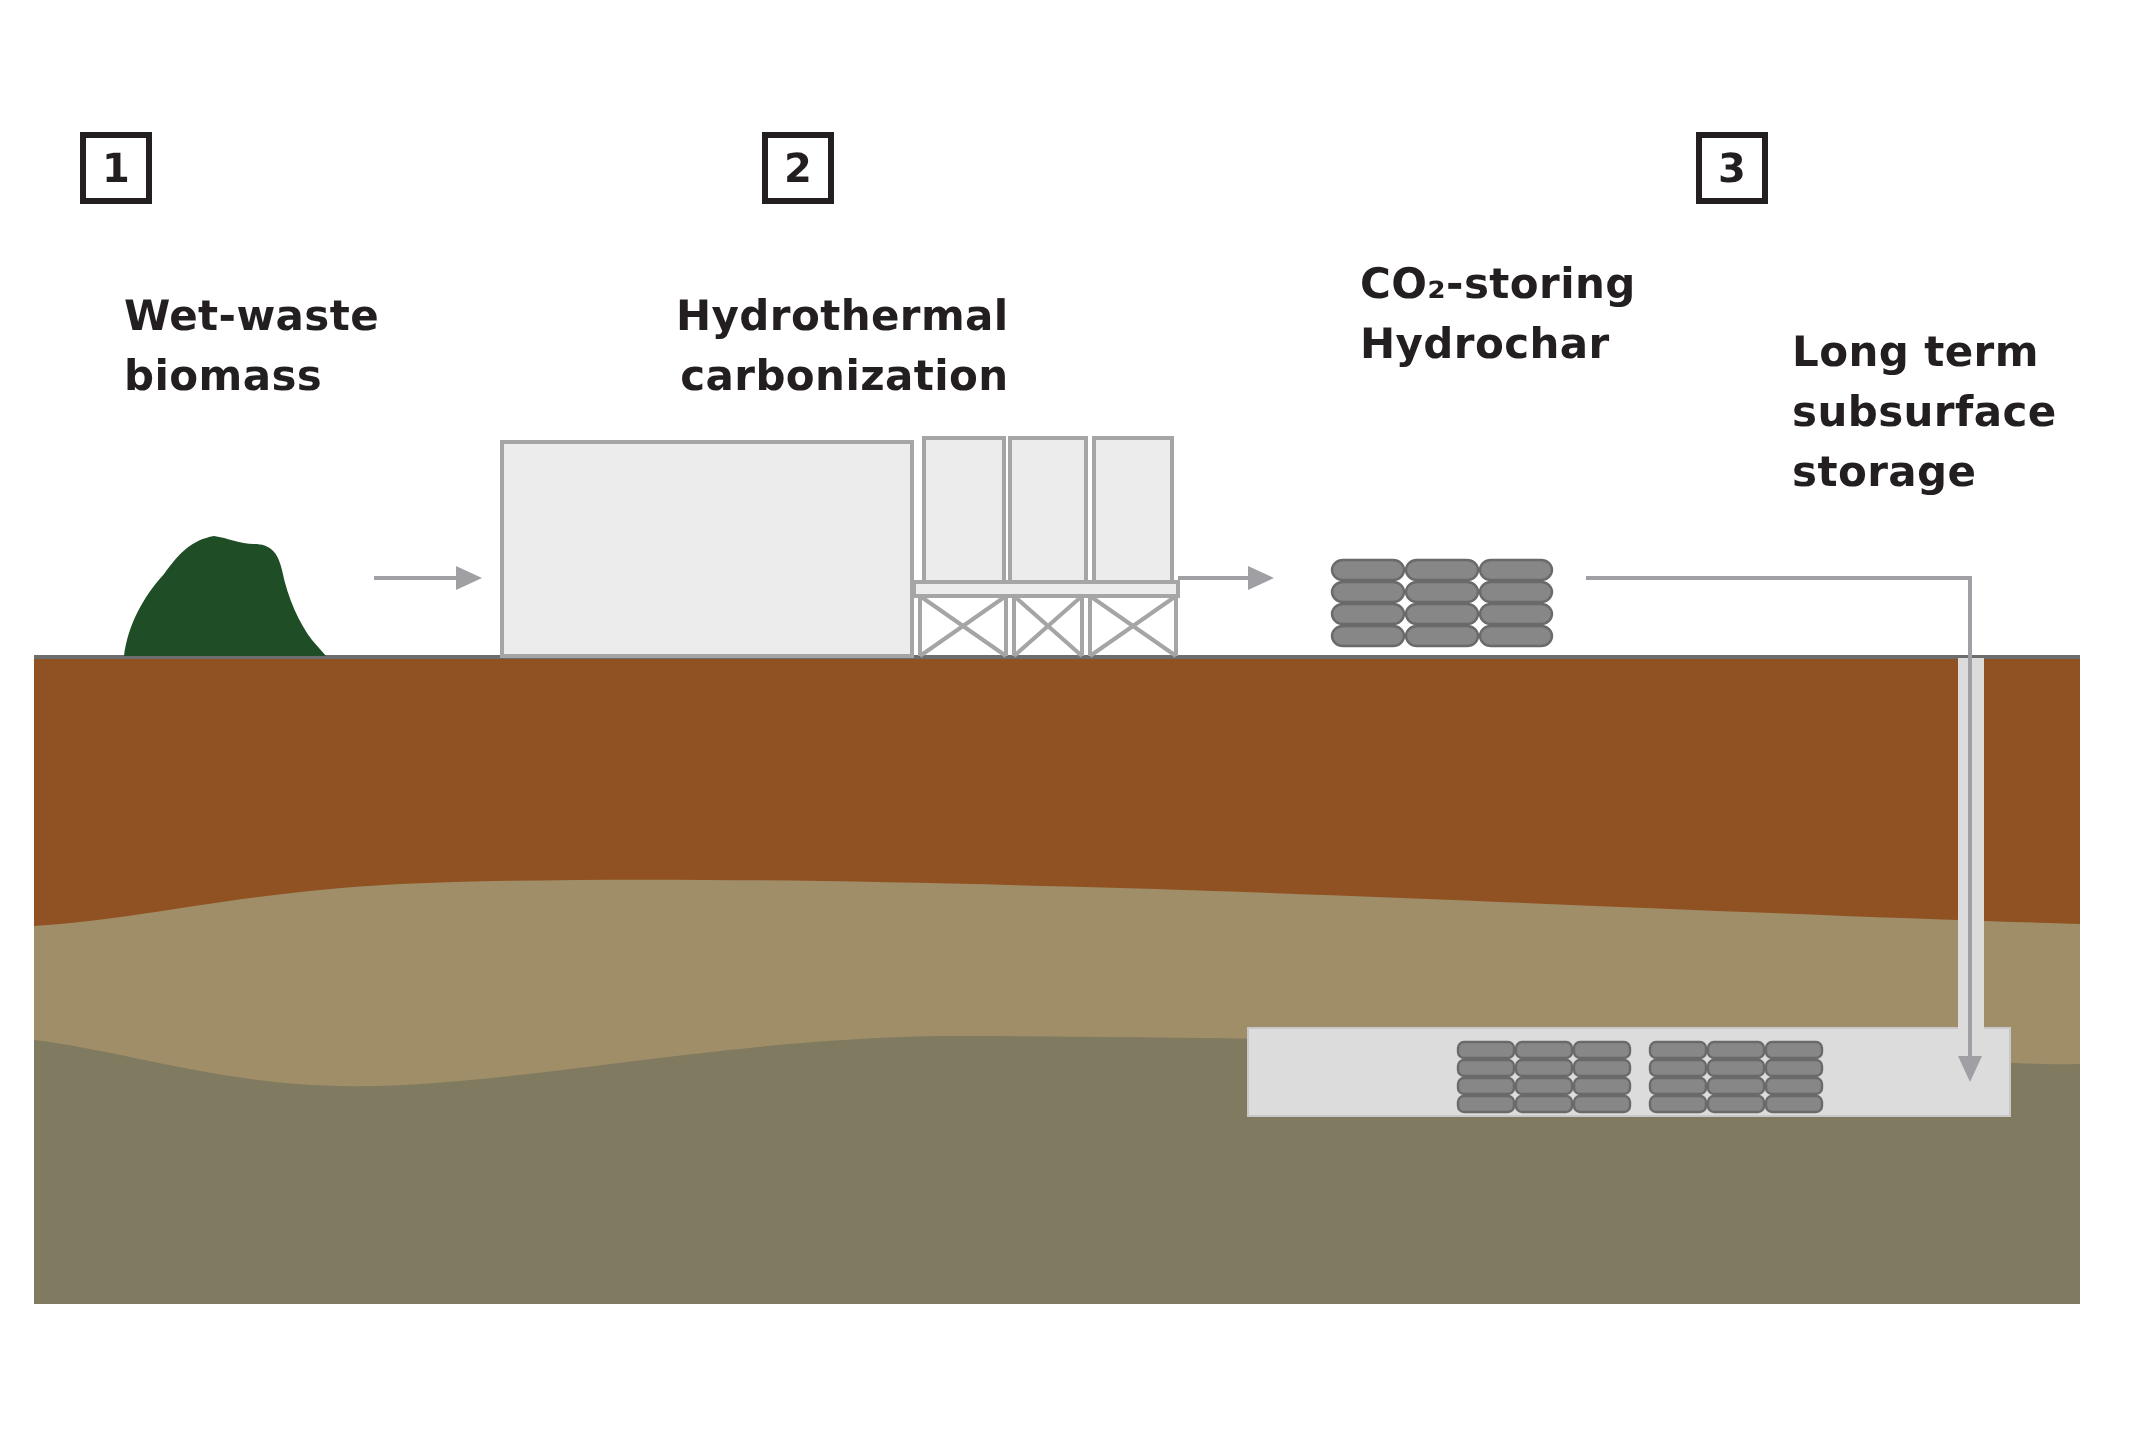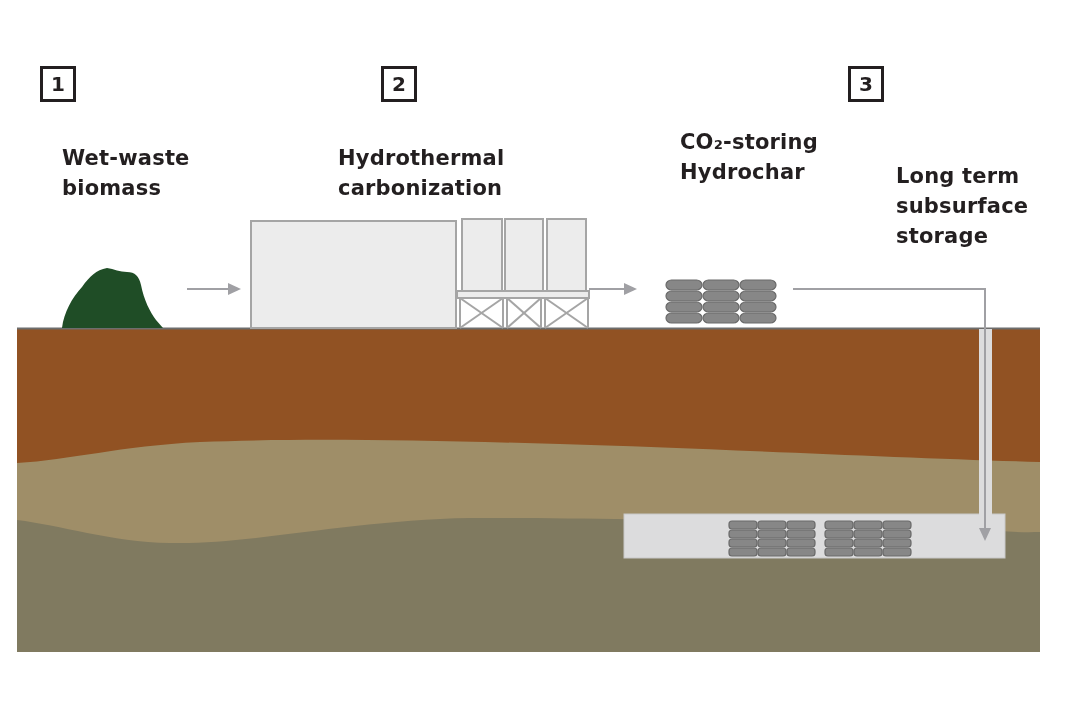--- a/index.html
+++ b/index.html
@@ -16,21 +16,21 @@
   </div>
 <div class="step-box" style="left:381px; top:66px;">
     <span>2</span>
   </div>
 <div class="step-box" style="left:848px; top:66px;">
     <span>3</span>
   </div>
 
 <div class="label" style="left:62px; top:143px;">Wet-waste
 biomass</div>
-<div class="label" style="left:338px; top:143px;">Hydrothermal
+<div class="label" style="left:338px; top:143px;text-align:right;">Hydrothermal
 carbonization</div>
 <div class="label" style="left:680px; top:127px;">CO₂-storing
 Hydrochar</div>
 <div class="label" style="left:896px; top:161px;">Long term
 subsurface
 storage</div>
 
 <svg class="scene" width="1071" height="724" viewBox="0 0 1071 724">
 
   <rect x="17" y="328" width="1023" height="324" fill="#807a60"></rect>

